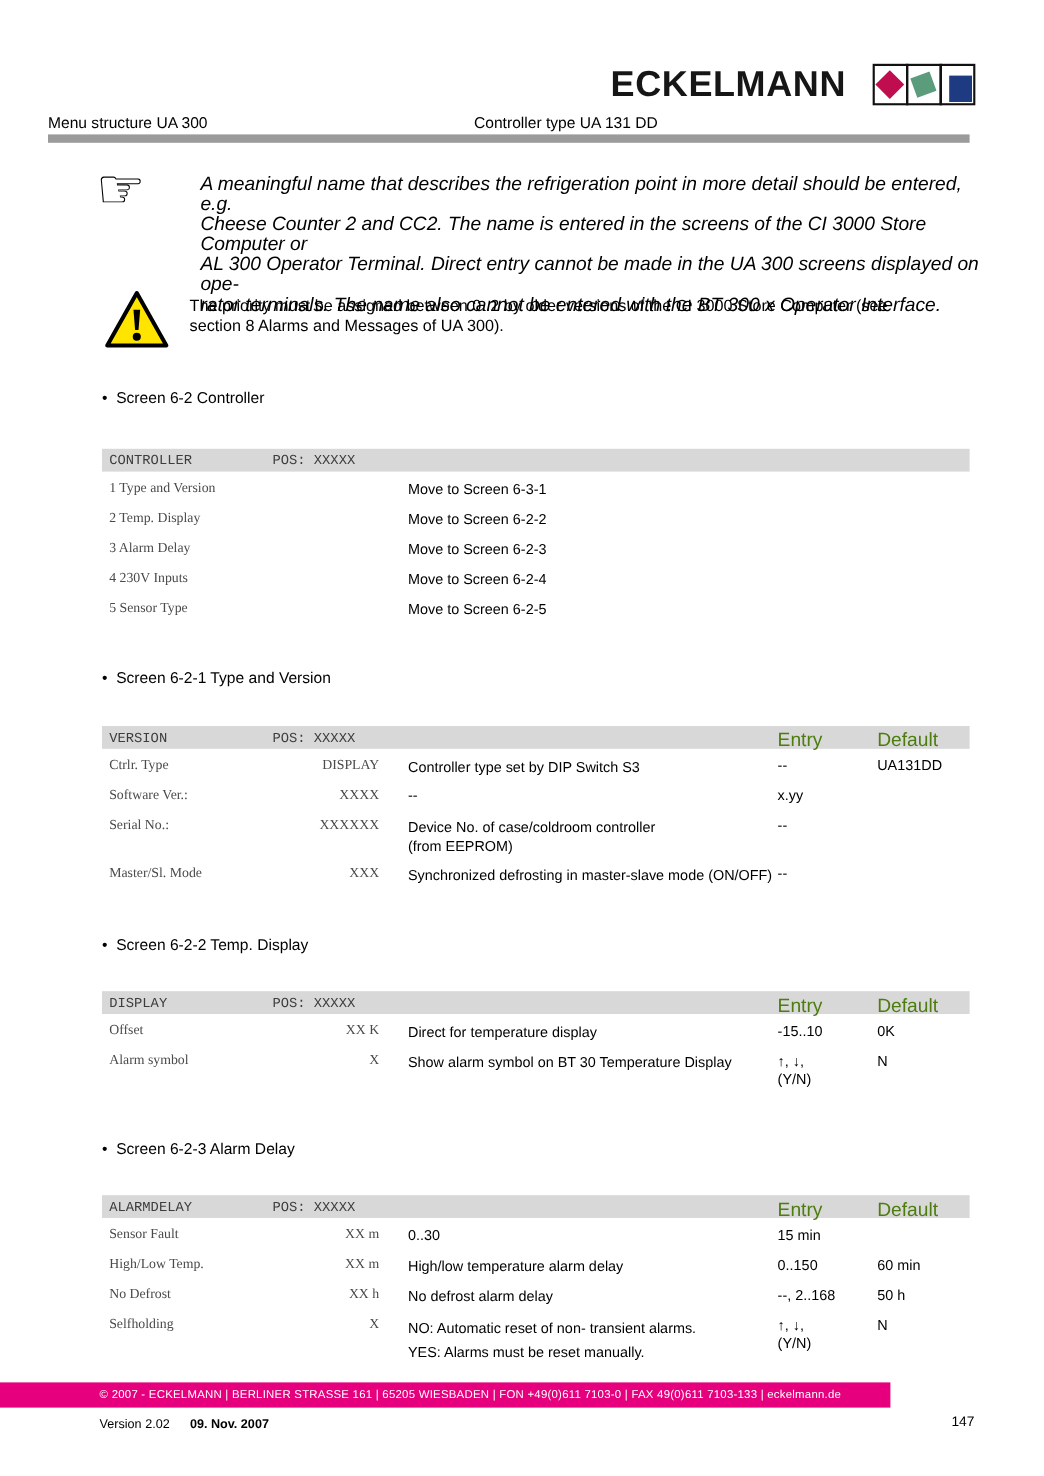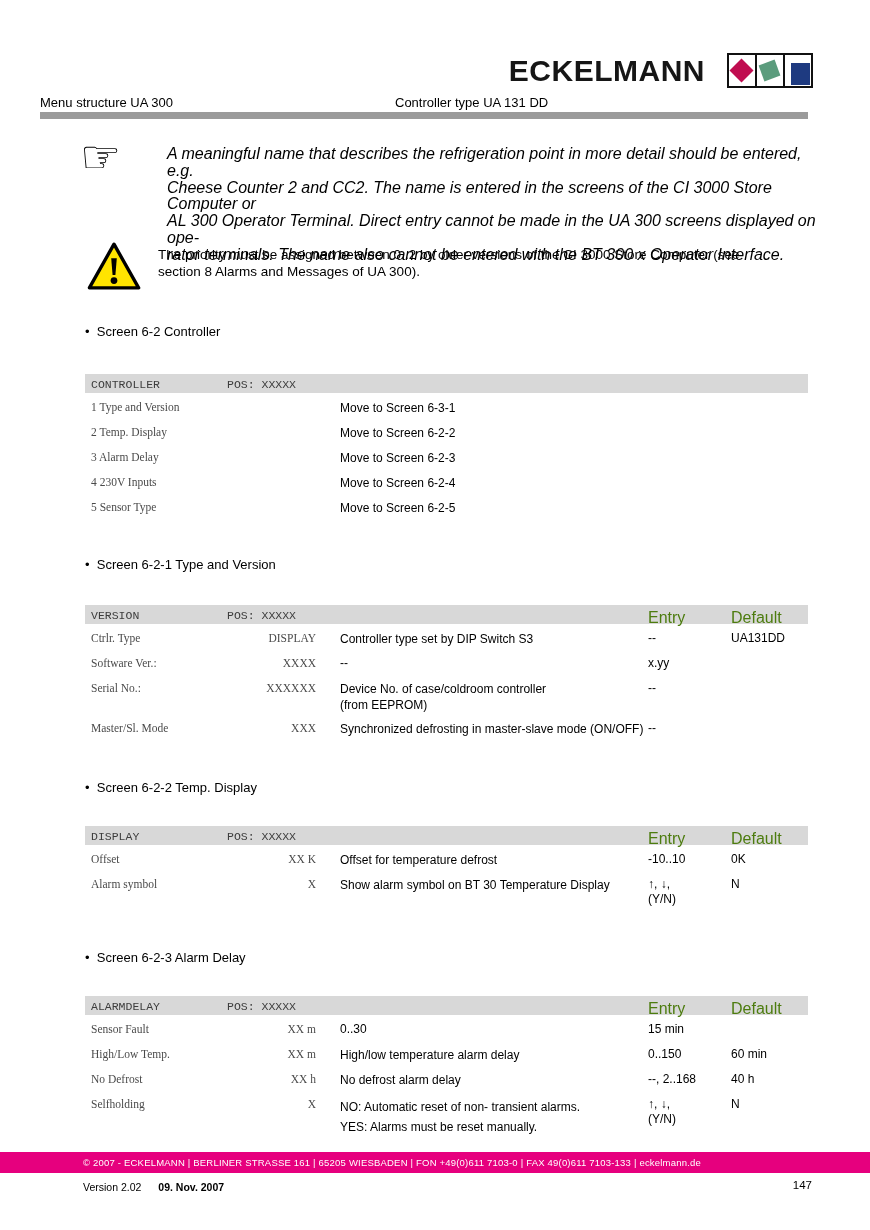--- a/index.html
+++ b/index.html
@@ -51,21 +51,21 @@
   .lbl,.val{font-family:Liberation Serif, serif;font-size:11.5px;color:#4a4a4a;line-height:15px;}
   .lbl{padding-left:6px;}
   .val{text-align:right;}
   .desc{font-size:12px;line-height:16px;white-space:pre-line;}
   .desc.lh20{line-height:20px;}
   .ent{font-size:12px;line-height:15px;white-space:pre-line;}
   .def{font-size:12px;line-height:15px;}
   .mb{margin-bottom:8px;}
 
   
-  .footer-bar{position:absolute;left:0;top:1152px;width:870px;height:21px;background:#e6007e;}
+  .footer-bar{position:absolute;left:0;top:1152px;width:742px;height:21px;background:#e6007e;}
   .footer-bar .ft{position:absolute;left:83px;top:5px;color:#ffffff;font-size:9.5px;letter-spacing:0.2px;}
   .version-line{position:absolute;left:83px;top:1181px;font-size:10.5px;}
   .version-line .date{margin-left:14px;font-weight:bold;}
   .page-num{position:absolute;right:58px;top:1179px;font-size:11.5px;}
 </style>
 </head>
 <body>
 
 <div class="logo">
   <span class="logo-text">ECKELMANN</span>
@@ -181,22 +181,22 @@
     <span class="name">DISPLAY</span>
     <span class="pos">POS: XXXXX</span>
     <span class="h-entry">Entry</span>
     <span class="h-default">Default</span>
   </div>
   <div class="rows">
     <div class="row">
       <span class="lbl">Offset</span>
       <span class="val">XX K</span>
       <span></span>
-      <span class="desc">Offset for temperature defrost</span>
-      <span class="ent">-10..10</span>
+      <span class="desc">Direct for temperature display</span>
+      <span class="ent">-15..10</span>
       <span class="def">0K</span>
     </div>
     <div class="row">
       <span class="lbl">Alarm symbol</span>
       <span class="val">X</span>
       <span></span>
       <span class="desc">Show alarm symbol on BT 30 Temperature Display</span>
       <span class="ent">↑, ↓,
 (Y/N)</span>
       <span class="def">N</span>
@@ -226,21 +226,21 @@
       <span class="desc">High/low temperature alarm delay</span>
       <span class="ent">0..150</span>
       <span class="def">60 min</span>
     </div>
     <div class="row">
       <span class="lbl">No Defrost</span>
       <span class="val">XX h</span>
       <span></span>
       <span class="desc">No defrost alarm delay</span>
       <span class="ent">--, 2..168</span>
-      <span class="def">40 h</span>
+      <span class="def">50 h</span>
     </div>
     <div class="row">
       <span class="lbl">Selfholding</span>
       <span class="val">X</span>
       <span></span>
       <span class="desc lh20">NO: Automatic reset of non- transient alarms.
 YES: Alarms must be reset manually.</span>
       <span class="ent">↑, ↓,
 (Y/N)</span>
       <span class="def">N</span>

